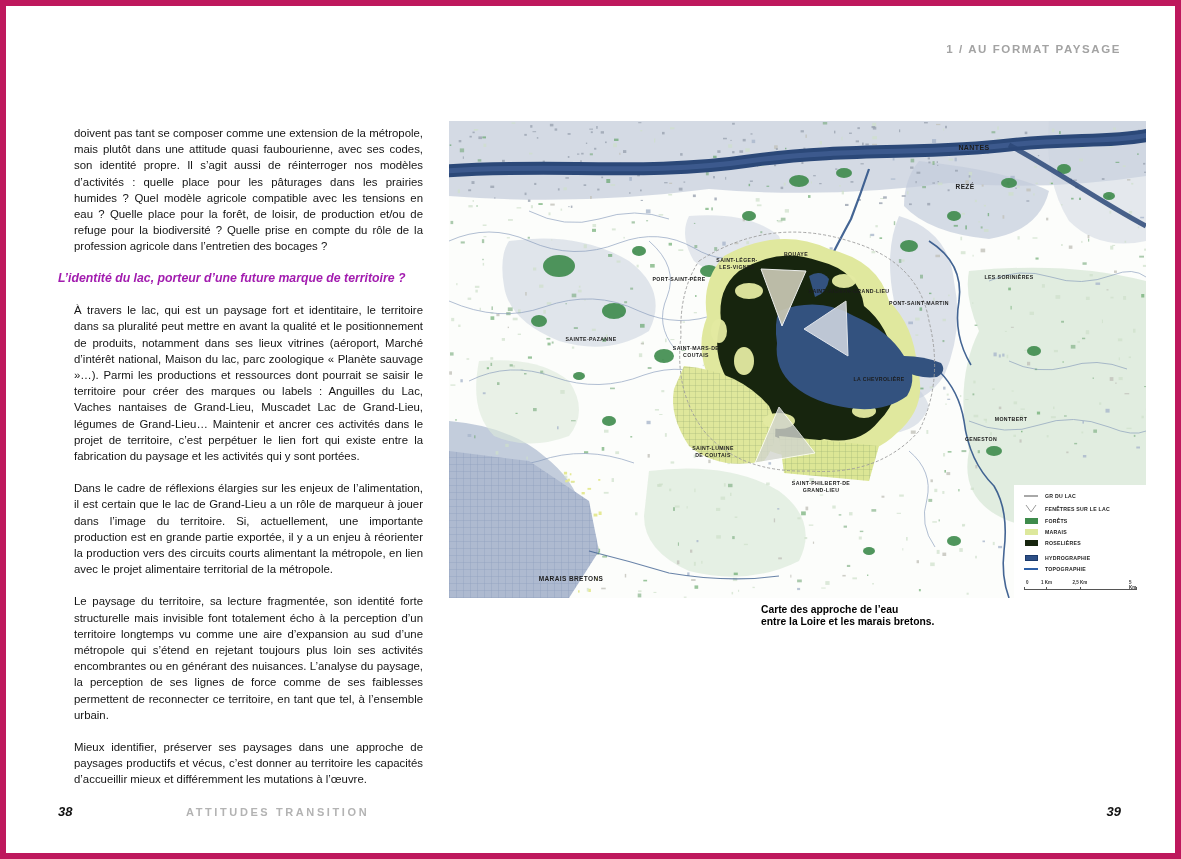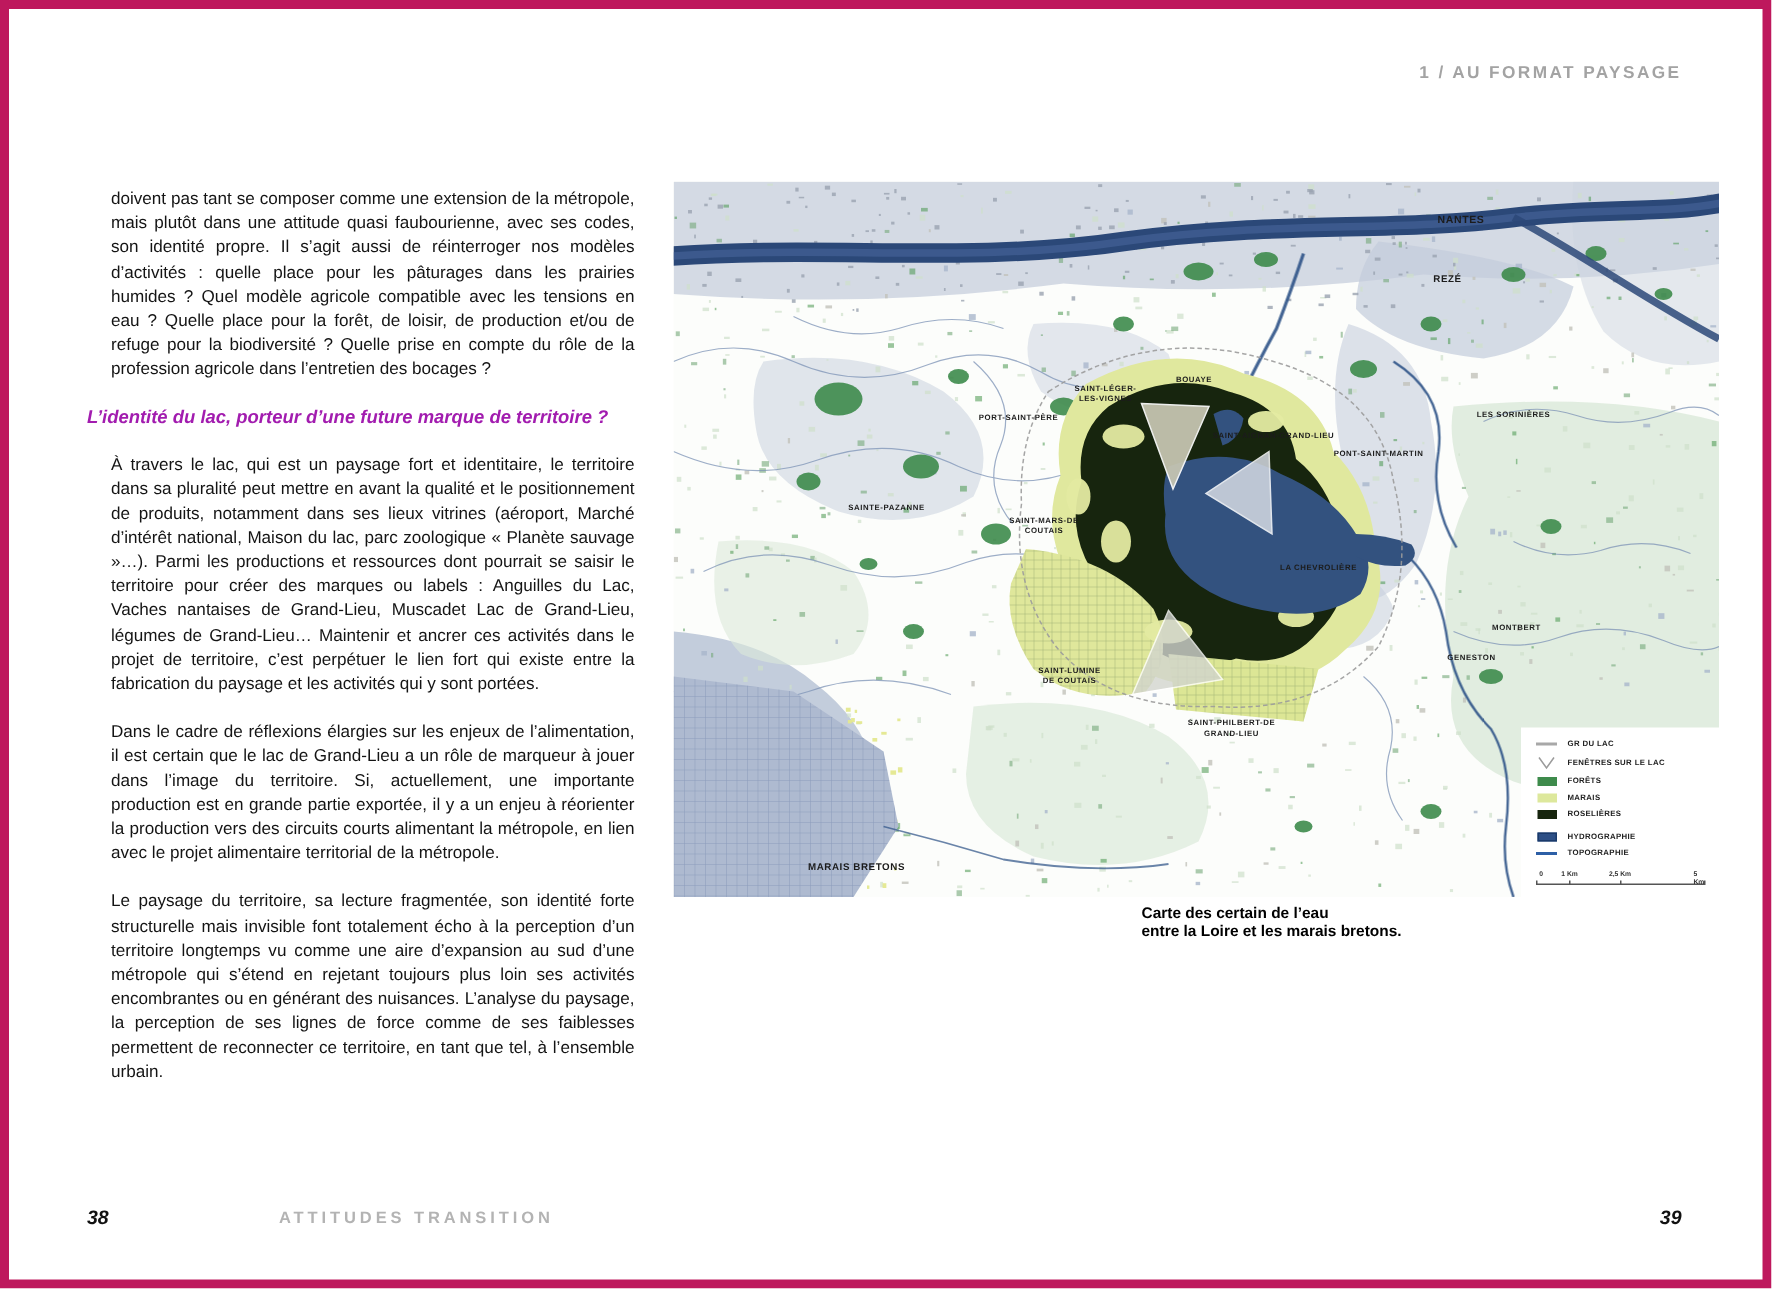--- a/index.html
+++ b/index.html
@@ -70,20 +70,21 @@
 <div class="page">
 
   <div class="running-head">1 / AU FORMAT PAYSAGE</div>
 
   <div class="column">
       <p>doivent pas tant se composer comme une extension de la métropole, mais plutôt dans une attitude quasi faubourienne, avec ses codes, son identité propre. Il s’agit aussi de réinterroger nos modèles d’activités : quelle place pour les pâturages dans les prairies humides ? Quel modèle agricole compatible avec les tensions en eau ? Quelle place pour la forêt, de loisir, de production et/ou de refuge pour la biodiversité ? Quelle prise en compte du rôle de la profession agricole dans l’entretien des bocages ?</p>
       <h3>L’identité du lac, porteur d’une future marque de territoire ?</h3>
       <p>À travers le lac, qui est un paysage fort et identitaire, le territoire dans sa pluralité peut mettre en avant la qualité et le positionnement de produits, notamment dans ses lieux vitrines (aéroport, Marché d’intérêt national, Maison du lac, parc zoologique « Planète sauvage »…). Parmi les productions et ressources dont pourrait se saisir le territoire pour créer des marques ou labels : Anguilles du Lac, Vaches nantaises de Grand-Lieu, Muscadet Lac de Grand-Lieu, légumes de Grand-Lieu… Maintenir et ancrer ces activités dans le projet de territoire, c’est perpétuer le lien fort qui existe entre la fabrication du paysage et les activités qui y sont portées.</p>
       <p>Dans le cadre de réflexions élargies sur les enjeux de l’alimentation, il est certain que le lac de Grand-Lieu a un rôle de marqueur à jouer dans l’image du territoire. Si, actuellement, une importante production est en grande partie exportée, il y a un enjeu à réorienter la production vers des circuits courts alimentant la métropole, en lien avec le projet alimentaire territorial de la métropole.</p>
       <p>Le paysage du territoire, sa lecture fragmentée, son identité forte structurelle mais invisible font totalement écho à la perception d’un territoire longtemps vu comme une aire d’expansion au sud d’une métropole qui s’étend en rejetant toujours plus loin ses activités encombrantes ou en générant des nuisances. L’analyse du paysage, la perception de ses lignes de force comme de ses faiblesses permettent de reconnecter ce territoire, en tant que tel, à l’ensemble urbain.</p>
+      <p>Mieux identifier, préserver ses paysages dans une approche de paysages productifs et vécus, c’est donner au territoire les capacités d’accueillir mieux et différemment les mutations à l’œuvre.</p>
     </div>
 
   <div class="map">
     <svg class="art" width="697" height="477" viewBox="0 0 697 477" xmlns="http://www.w3.org/2000/svg">
       <defs>
         <pattern id="gridB" width="7" height="7" patternUnits="userSpaceOnUse">
           <path d="M0 0 H7 M0 0 V7" stroke="#7d8fb3" stroke-width="0.7" fill="none"></path>
         </pattern>
         <pattern id="gridY" width="6" height="6" patternUnits="userSpaceOnUse">
           <path d="M0 0 H6 M0 0 V6" stroke="#8aa06a" stroke-width="0.6" fill="none"></path>
@@ -1100,20 +1101,20 @@
             <span class="tick" style="left: 50%;"></span>
             <span class="tlab" style="left: 50%;">2,5 Km</span>
             <span class="tick" style="left: 100%;"></span>
             <span class="tlab" style="left: 97%;">5 Km</span>
           </div>
       </div>
     </div>
   </div>
 
   <div class="map-caption">
-    <div>Carte des certain de l’eau</div>
+    <div>Carte des approche de l’eau</div>
     <div>entre la Loire et les marais bretons.</div>
   </div>
 
   <div class="folio folio-left">38</div>
   <div class="book-title">ATTITUDES TRANSITION</div>
   <div class="folio folio-right">39</div>
 </div>
 
 </body></html>

